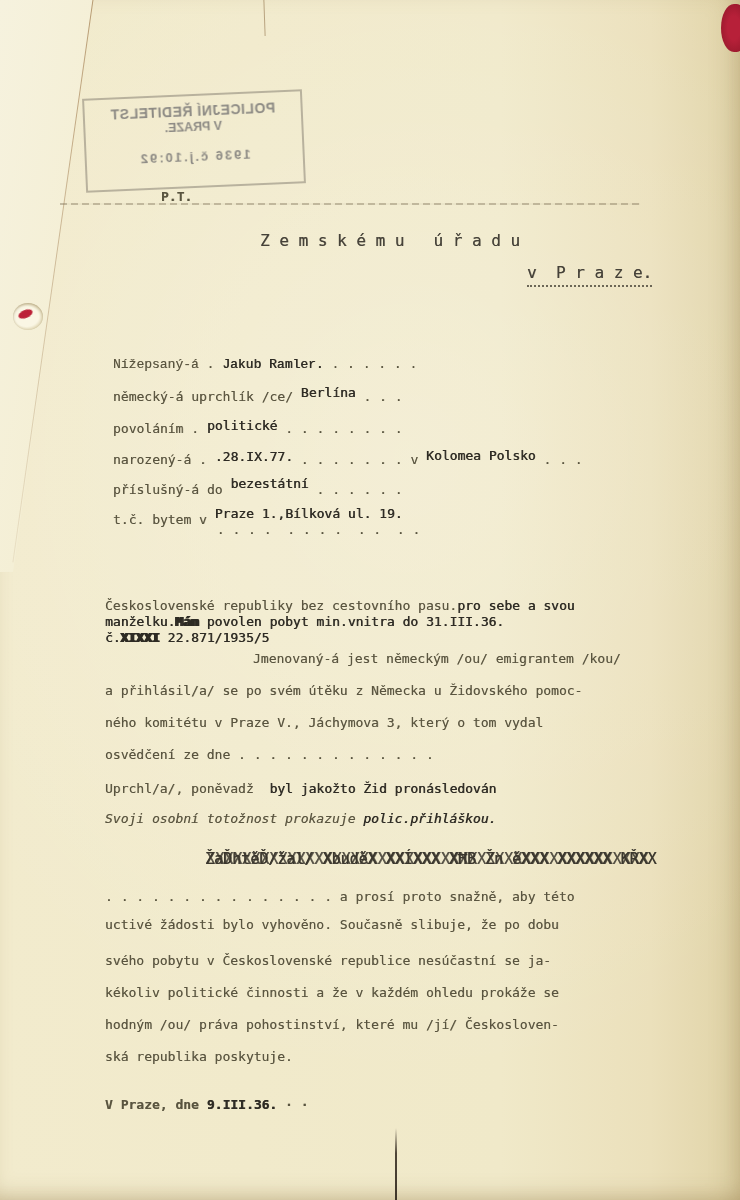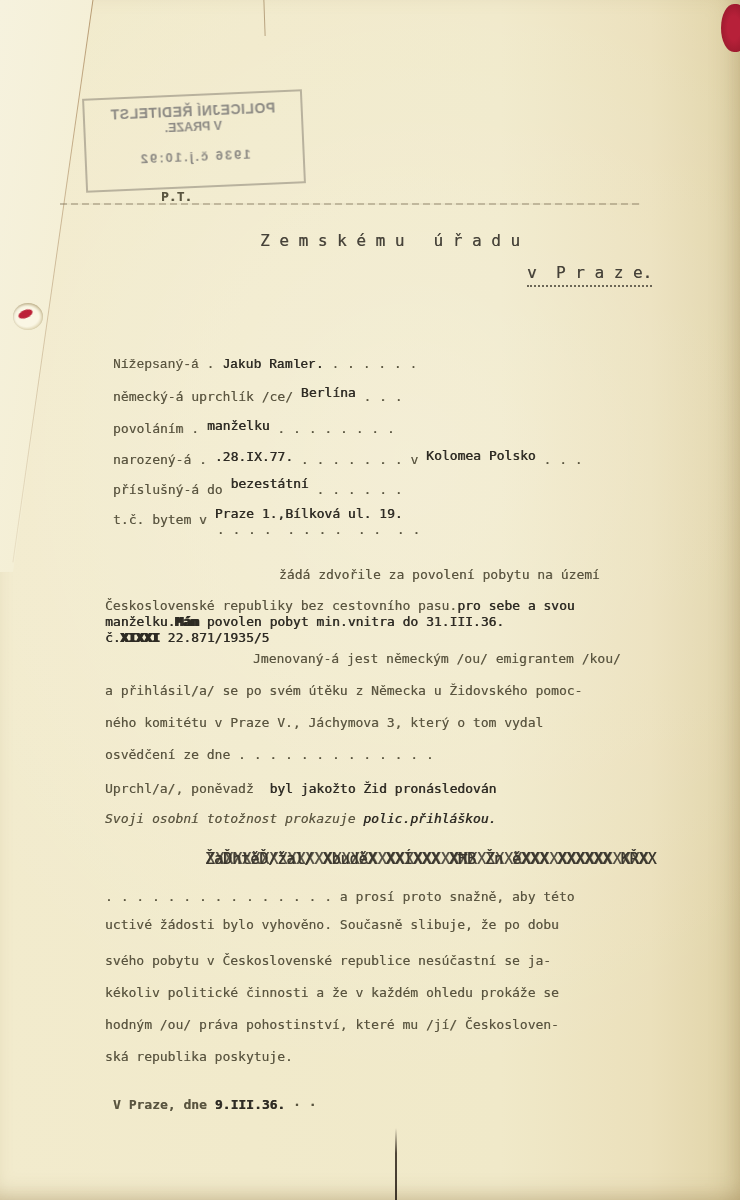--- a/index.html
+++ b/index.html
@@ -83,29 +83,28 @@
   </div>
 
   <div class="tl bold" style="left:161px;top:188px;">P.T.</div>
   <div class="tl head" style="left:260px;top:232px;">Z e m s k é m u   ú ř a d u</div>
   <div class="tl head" style="left:527px;top:264px;"><span class="dotted-u">v  P r a z e.</span></div>
 
   <div class="tl" style="left:113px;top:356px;font-family:Liberation Mono, monospace;"><span>Nížepsaný-á . </span><span class="filled">Jakub Ramler.</span><span> . . . . . .</span></div>
 
   <div class="tl" style="left:113px;top:388px;"><span>německý-á uprchlík /ce/ </span><span class="filled raised4">Berlína</span><span> . . .</span></div>
 
-  <div class="tl" style="left:113px;top:420px;"><span>povoláním . </span><span class="filled raised3">manželku</span><span> . . . . . . . .</span></div>
+  <div class="tl" style="left:113px;top:420px;"><span>povoláním . </span><span class="filled raised3">politické</span><span> . . . . . . . .</span></div>
 
   <div class="tl" style="left:113px;top:451px;"><span>narozený-á . </span><span class="filled raised3">.28.IX.77.</span><span> . . . . . . . v </span><span class="filled raised4">Kolomea Polsko</span><span> . . .</span></div>
 
   <div class="tl" style="left:113px;top:481px;"><span>příslušný-á do </span><span class="filled raised">bezestátní</span><span> . . . . . .</span></div>
 
   <div class="tl" style="left:113px;top:511px;"><span>t.č. bytem v </span><span class="rel"><span class="filled raised">Praze 1.,Bílková ul. 19.</span><span class="under-dots">. . . .  . . . .  . .  . .</span></span></div>
 
-  <div class="tl" style="left:279px;top:566px;">žádá zdvořile za povolení pobytu na území</div>
   <div class="tl" style="left:105px;top:597px;"><span>Československé republiky bez cestovního pasu.</span><span class="filled">pro sebe a svou</span></div>
   <div class="tl filled" style="left:105px;top:613px;"><span>manželku.</span><span class="xover">Mám</span><span> povolen pobyt min.vnitra do 31.III.36.</span></div>
   <div class="tl filled" style="left:105px;top:629px;"><span>č.</span><span class="xover">XIXXI</span><span> 22.871/1935/5</span></div>
   <div class="tl" style="left:253px;top:650px;">Jmenovaný-á jest německým /ou/ emigrantem /kou/</div>
   <div class="tl" style="left:105px;top:682px;">a přihlásil/a/ se po svém útěku z Německa u Židovského pomoc-</div>
   <div class="tl" style="left:105px;top:714px;">ného komitétu v Praze V., Jáchymova 3, který o tom vydal</div>
   <div class="tl" style="left:105px;top:746px;">osvědčení ze dne . . . . . . . . . . . . .</div>
   <div class="tl" style="left:105px;top:780px;text-align:center;"><span>Uprchl/a/, poněvadž  </span><span class="filled">byl jakožto Žid pronásledován</span></div>
   <div class="tl" style="left:105px;top:810px;font-style:italic;"><span>Svoji osobní totožnost prokazuje </span><span class="filled">polic.přihláškou.</span></div>
 
@@ -114,15 +113,15 @@
       <span class="ov">XXXXXXXXXXXXXXXXXXXXXXXXXXXXXXXXXXXXXXXXXXXXXXXXX</span>
     </div>
 
   <div class="tl" style="left:105px;top:888px;">. . . . . . . . . . . . . . . a prosí proto snažně, aby této</div>
   <div class="tl" style="left:105px;top:916px;">uctivé žádosti bylo vyhověno. Současně slibuje, že po dobu</div>
   <div class="tl" style="left:105px;top:952px;">svého pobytu v Československé republice nesúčastní se ja-</div>
   <div class="tl" style="left:105px;top:984px;">kékoliv politické činnosti a že v každém ohledu prokáže se</div>
   <div class="tl" style="left:105px;top:1016px;">hodným /ou/ práva pohostinství, které mu /jí/ Českosloven-</div>
   <div class="tl" style="left:105px;top:1048px;">ská republika poskytuje.</div>
 
-  <div class="tl bold" style="left:105px;top:1096px;margin-left:8px;"><span>V Praze, dne </span><span class="filled">9.III.36.</span><span> · ·</span></div>
+  <div class="tl bold" style="left:105px;top:1096px;"><span>V Praze, dne </span><span class="filled">9.III.36.</span><span> · ·</span></div>
 
 </div>
 
 </body></html>

